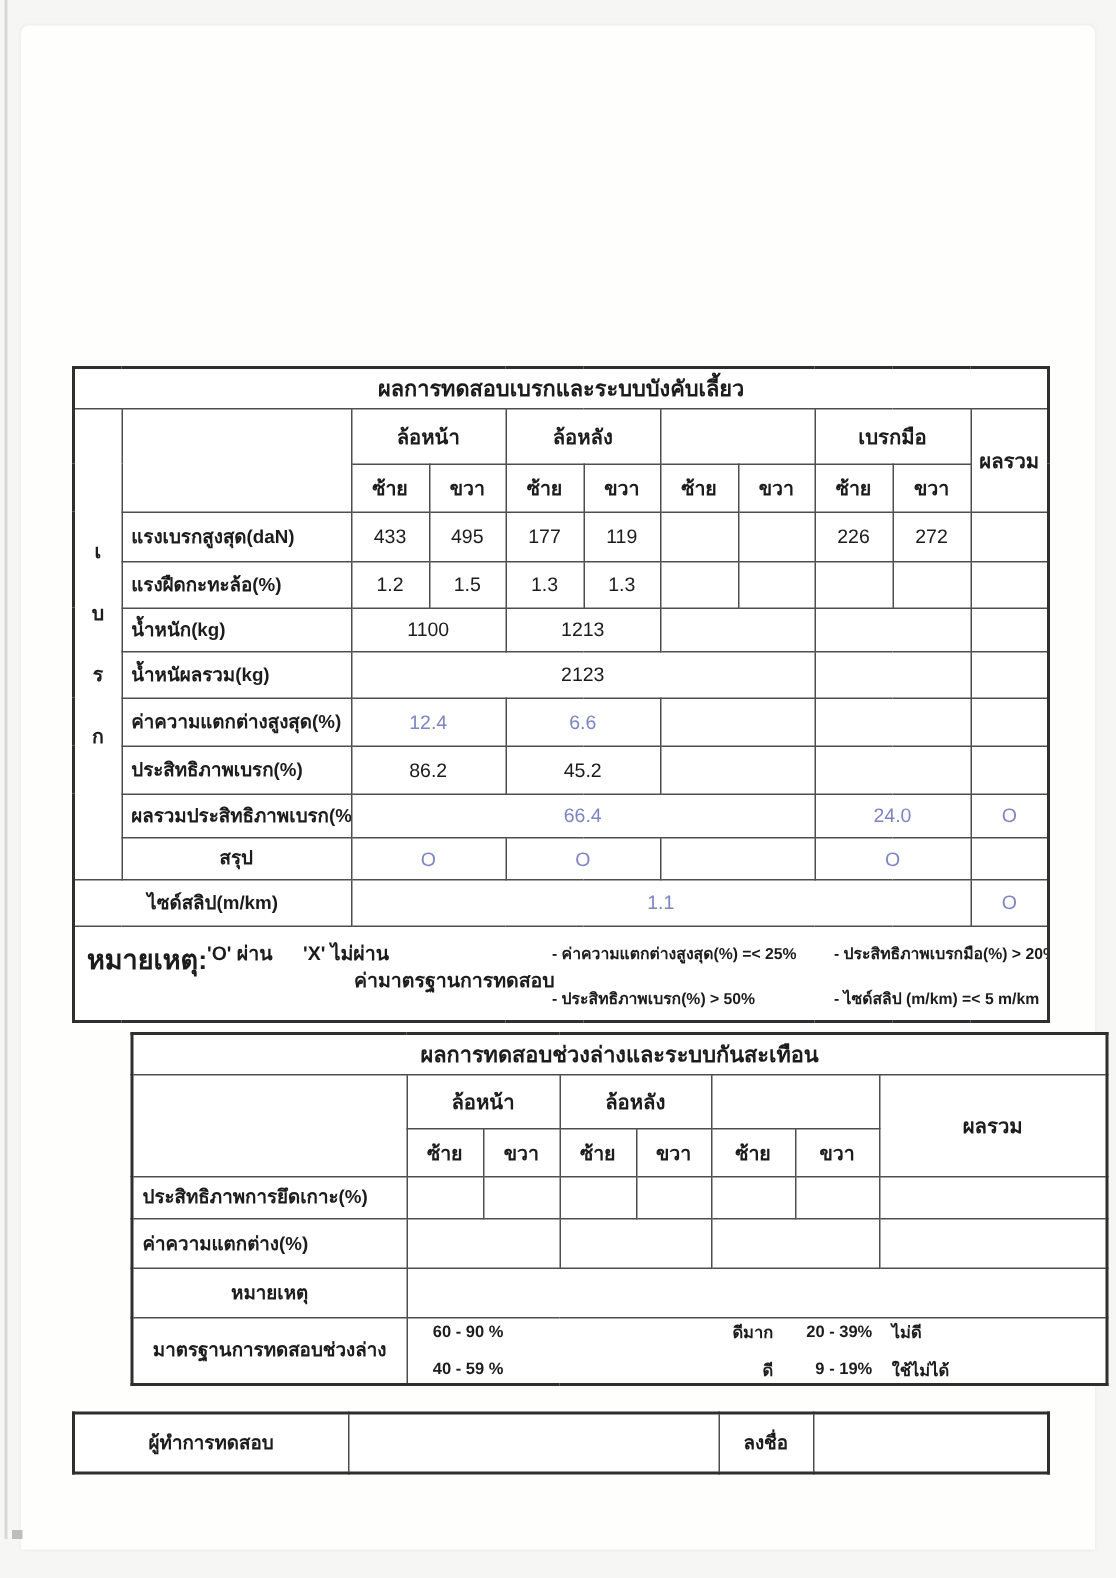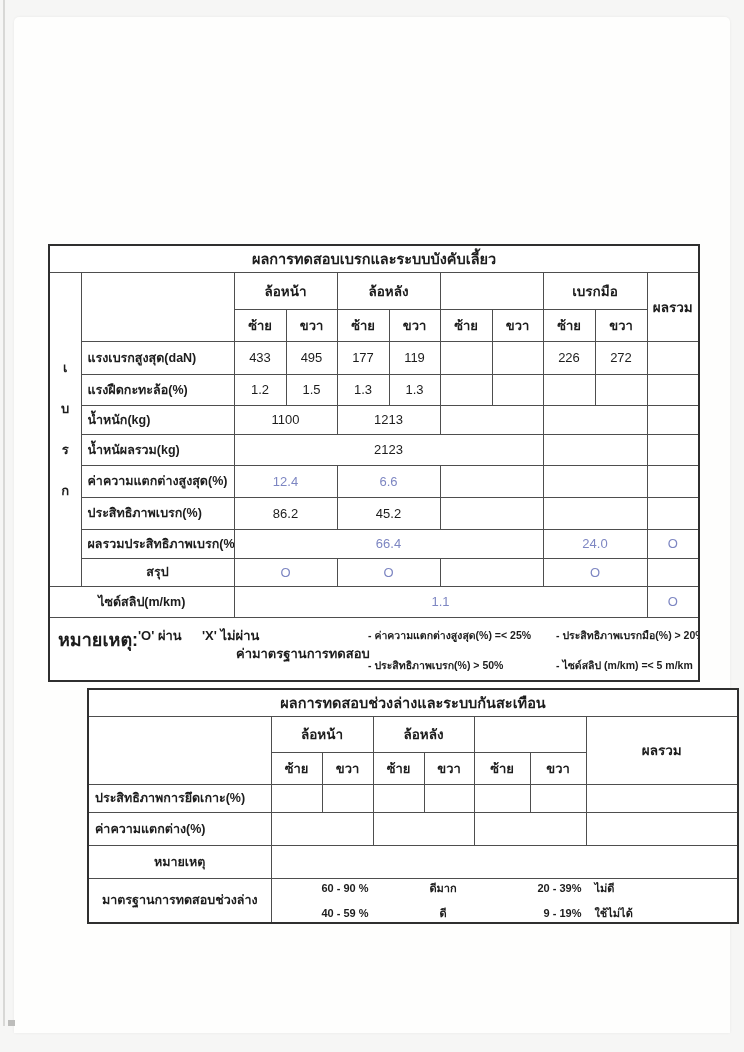--- a/index.html
+++ b/index.html
@@ -33,23 +33,23 @@
   .note-wrap span { position:absolute; white-space:nowrap; }
   .nremark { left:8px; top:7px; font-weight:700; font-size:18px; }
   .npass { left:88px; top:7px; font-weight:700; font-size:13px; }
   .nfail { left:152px; top:7px; font-weight:700; font-size:13px; }
   .nstdtitle { left:186px; top:25px; font-weight:700; font-size:13px; }
   .nstd { font-size:10.5px; font-weight:600; }
   .ns0 { left:318px; top:9px; } .ns1 { left:318px; top:39px; }
   .ns2 { left:506px; top:9px; } .ns3 { left:506px; top:39px; }
   .std-grid { display:grid; grid-template-columns:80px 147px 66px auto; row-gap:7px;
               padding-left:17px; align-items:center; font-size:11px; font-weight:600; }
-  .std-grid .rng1 { text-align:right; }
+  .std-grid .rng1 { text-align:left; }
   .std-grid .rng2 { text-align:right; }
-  .std-grid .dsc { text-align:center; padding-left:2px; }
+  .std-grid .dsc { text-align:right; padding-left:2px; }
   .std-grid .dsc2 { text-align:left; padding-left:13px; }
 </style>
 </head>
 <body>
 
 <div class="canvas">
   <div class="scan-line"></div>
   <div class="page"></div>
   <div class="scan-speck"></div>
 
@@ -249,13 +249,29 @@
           <span class="rng1">40 - 59 %</span>
           <span class="dsc">ดี</span>
           <span class="rng2">9 - 19%</span>
           <span class="dsc2">ใช้ไม่ได้</span>
         </div>
       </td>
     </tr>
   </tbody>
     </table>
 
+  <table class="t3">
+    <colgroup>
+      <col style="width:183px">
+        <col style="width:247px">
+        <col style="width:63px">
+        <col style="width:157px">
+    </colgroup>
+    <tbody>
+        <tr style="height:40px">
+      <td class="rlabel center">ผู้ทำการทดสอบ</td>
+      <td></td>
+      <td class="rlabel center">ลงชื่อ</td>
+      <td></td>
+    </tr>
+  </tbody>
+    </table>
 </div>
 
 </body></html>

